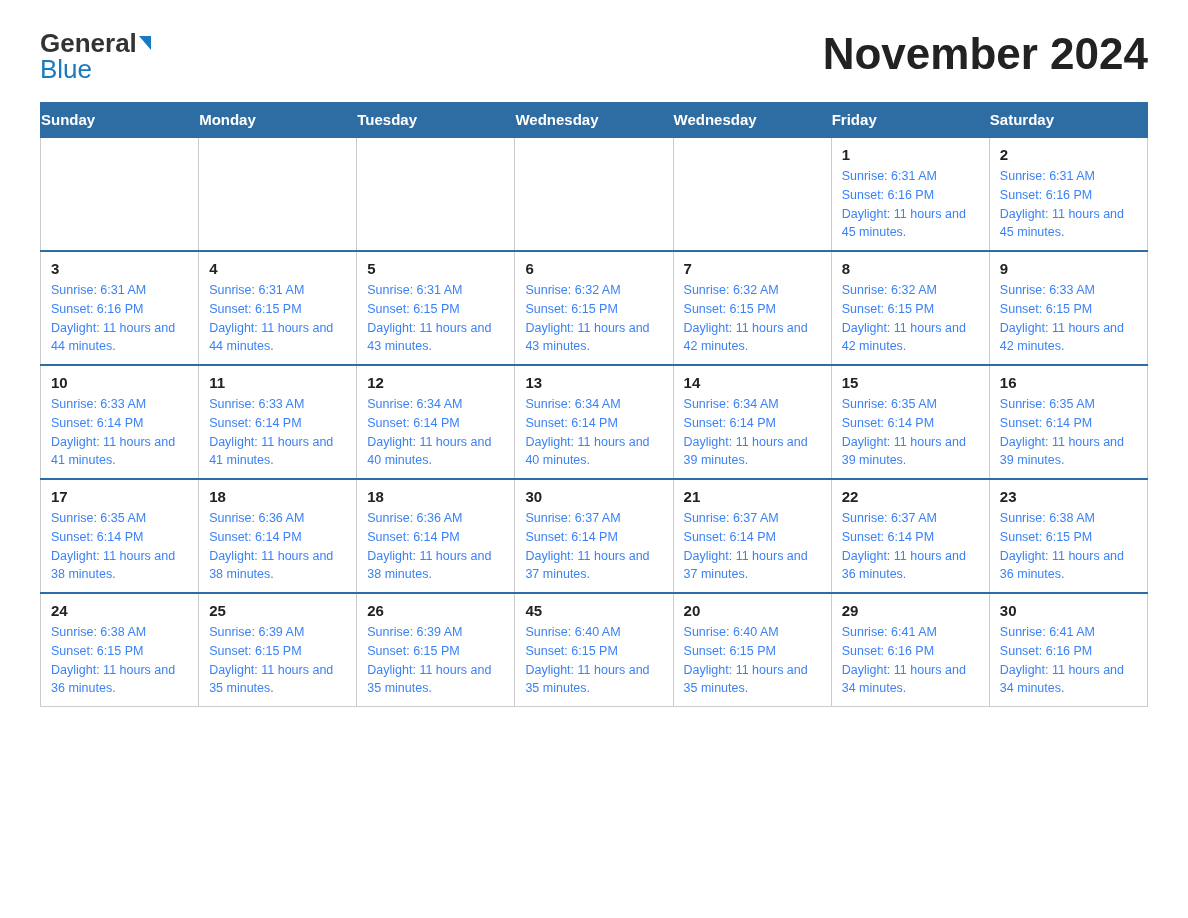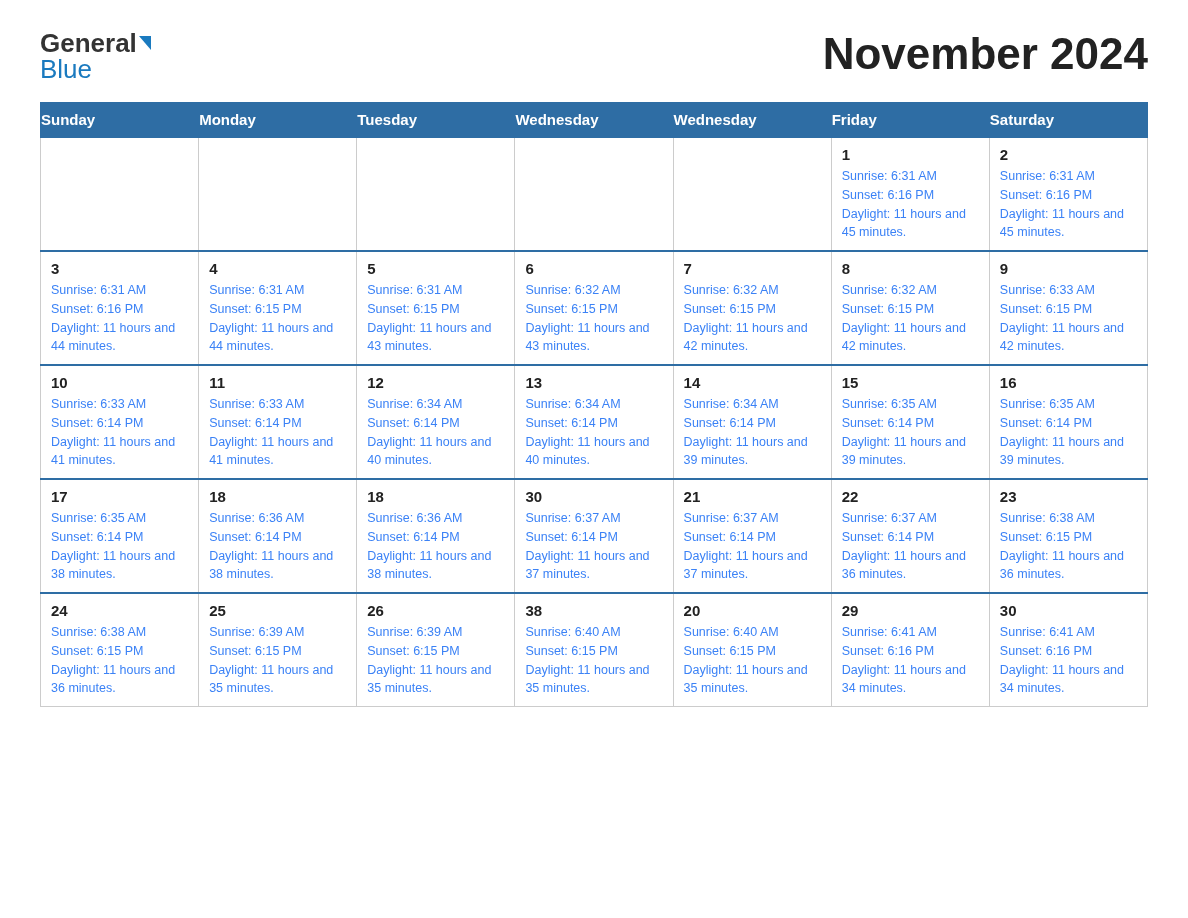--- a/index.html
+++ b/index.html
@@ -161,19 +161,19 @@
         <td><span class="day-number">18</span><span class="day-info">Sunrise: 6:36 AM<br>Sunset: 6:14 PM<br>Daylight: 11 hours and 38 minutes.</span></td>
         <td><span class="day-number">30</span><span class="day-info">Sunrise: 6:37 AM<br>Sunset: 6:14 PM<br>Daylight: 11 hours and 37 minutes.</span></td>
         <td><span class="day-number">21</span><span class="day-info">Sunrise: 6:37 AM<br>Sunset: 6:14 PM<br>Daylight: 11 hours and 37 minutes.</span></td>
         <td><span class="day-number">22</span><span class="day-info">Sunrise: 6:37 AM<br>Sunset: 6:14 PM<br>Daylight: 11 hours and 36 minutes.</span></td>
         <td><span class="day-number">23</span><span class="day-info">Sunrise: 6:38 AM<br>Sunset: 6:15 PM<br>Daylight: 11 hours and 36 minutes.</span></td>
       </tr>
       <tr>
         <td><span class="day-number">24</span><span class="day-info">Sunrise: 6:38 AM<br>Sunset: 6:15 PM<br>Daylight: 11 hours and 36 minutes.</span></td>
         <td><span class="day-number">25</span><span class="day-info">Sunrise: 6:39 AM<br>Sunset: 6:15 PM<br>Daylight: 11 hours and 35 minutes.</span></td>
         <td><span class="day-number">26</span><span class="day-info">Sunrise: 6:39 AM<br>Sunset: 6:15 PM<br>Daylight: 11 hours and 35 minutes.</span></td>
-        <td><span class="day-number">38</span><span class="day-info">Sunrise: 6:40 AM<br>Sunset: 6:15 PM<br>Daylight: 11 hours and 35 minutes.</span></td>
+        <td><span class="day-number">45</span><span class="day-info">Sunrise: 6:40 AM<br>Sunset: 6:15 PM<br>Daylight: 11 hours and 35 minutes.</span></td>
         <td><span class="day-number">20</span><span class="day-info">Sunrise: 6:40 AM<br>Sunset: 6:15 PM<br>Daylight: 11 hours and 35 minutes.</span></td>
         <td><span class="day-number">29</span><span class="day-info">Sunrise: 6:41 AM<br>Sunset: 6:16 PM<br>Daylight: 11 hours and 34 minutes.</span></td>
         <td><span class="day-number">30</span><span class="day-info">Sunrise: 6:41 AM<br>Sunset: 6:16 PM<br>Daylight: 11 hours and 34 minutes.</span></td>
       </tr>
     </tbody>
 </table>
 
 </body></html>

